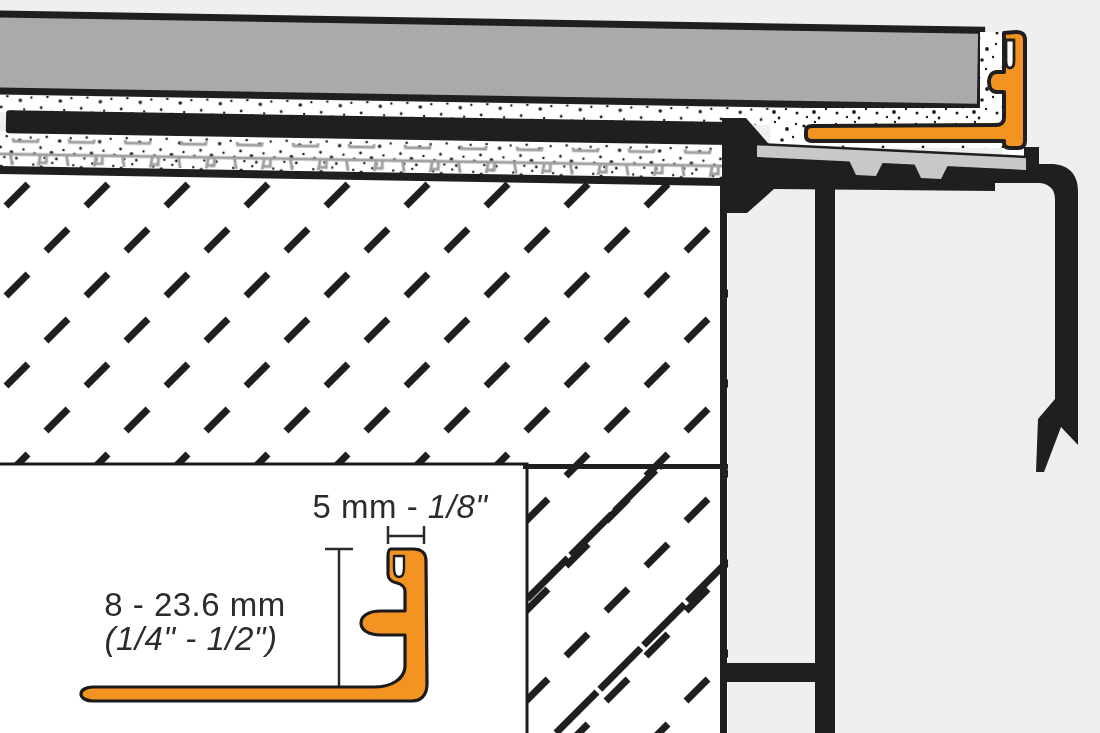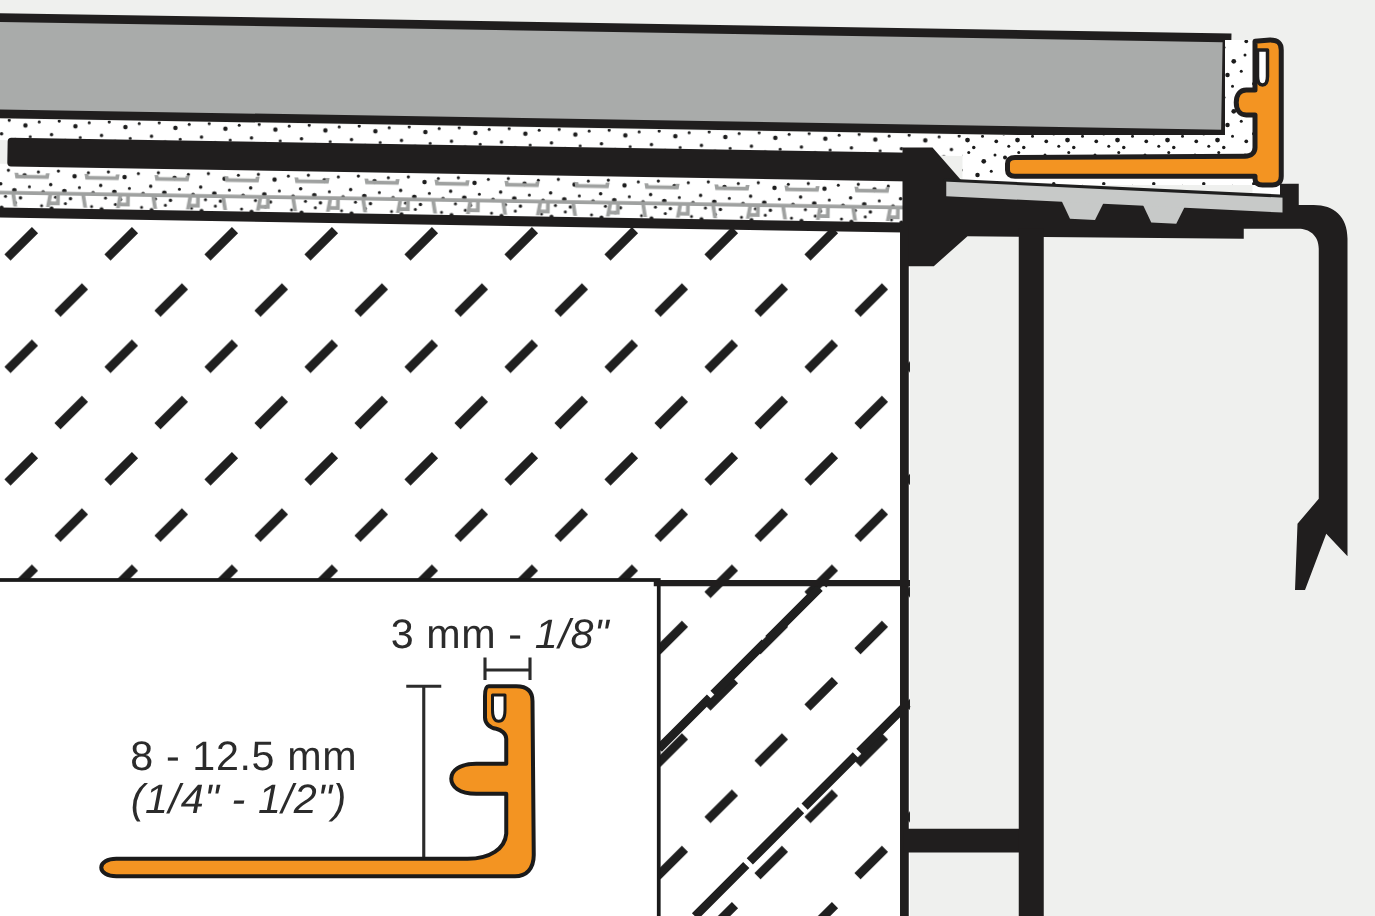--- a/index.html
+++ b/index.html
@@ -117,19 +117,19 @@
              C427,695 421,701 412,701 L93,701 C86,701 81,698 81,694
              C81,690 86,687 93,687 L374,687 C392,687 404,679 405,667
              L405,635 L381,635 C367,635 361,629 361,623 C361,617 367,611 381,611
              L405,611 L405,591 C405,587 401,584 397,583 C391,582 388,578 388,574
              L388,557 C388,552 389,549 391,549 Z" fill="#F39422" stroke-width="3.2"></path>
     <path d="M394,556 L404,556 L404,568 C404,574 402,577 399,577
              C396,577 394,574 394,568 Z" fill="#ffffff" stroke-width="2.4"></path>
   </g>
 </svg>
 
-<div class="label" id="dim-width-label"><span>3 mm - </span><span class="it">1/8"</span></div>
+<div class="label" id="dim-width-label"><span>5 mm - </span><span class="it">1/8"</span></div>
 
-<div class="label" id="dim-height-label"><span>8 - 12.5 mm</span></div>
+<div class="label" id="dim-height-label"><span>8 - 23.6 mm</span></div>
 
 <div class="label" id="dim-height-alt-label"><span>(1/4" - 1/2")</span></div>
 
 </div>
 
 </body></html>

